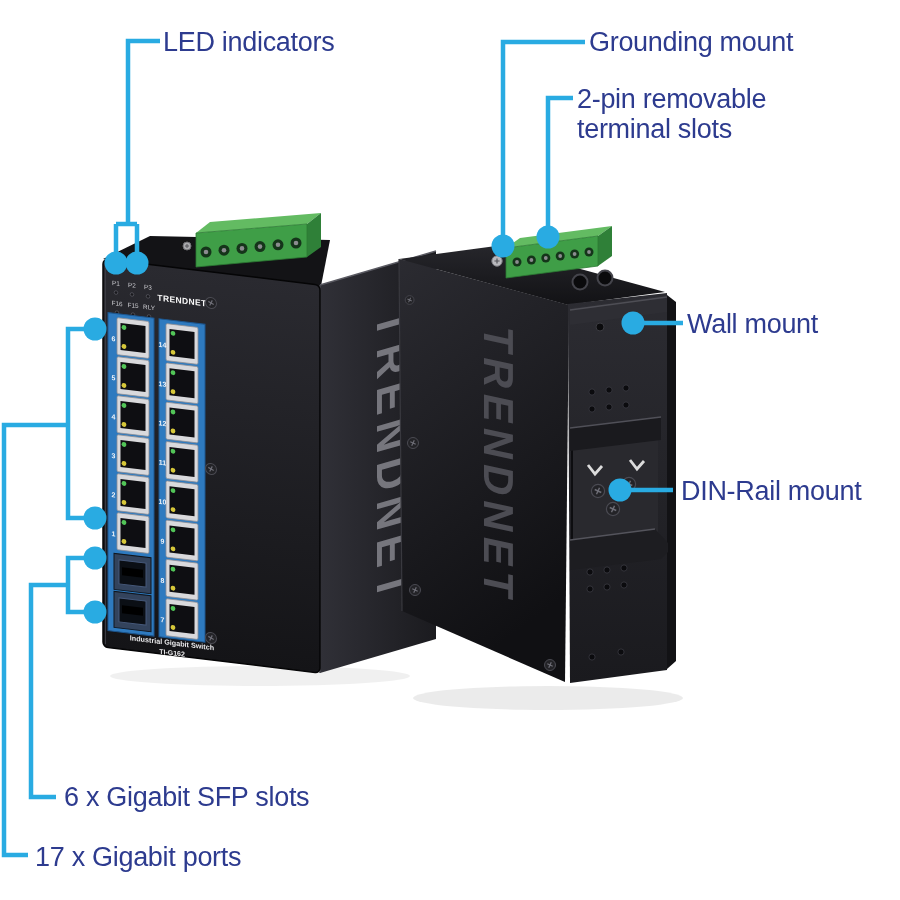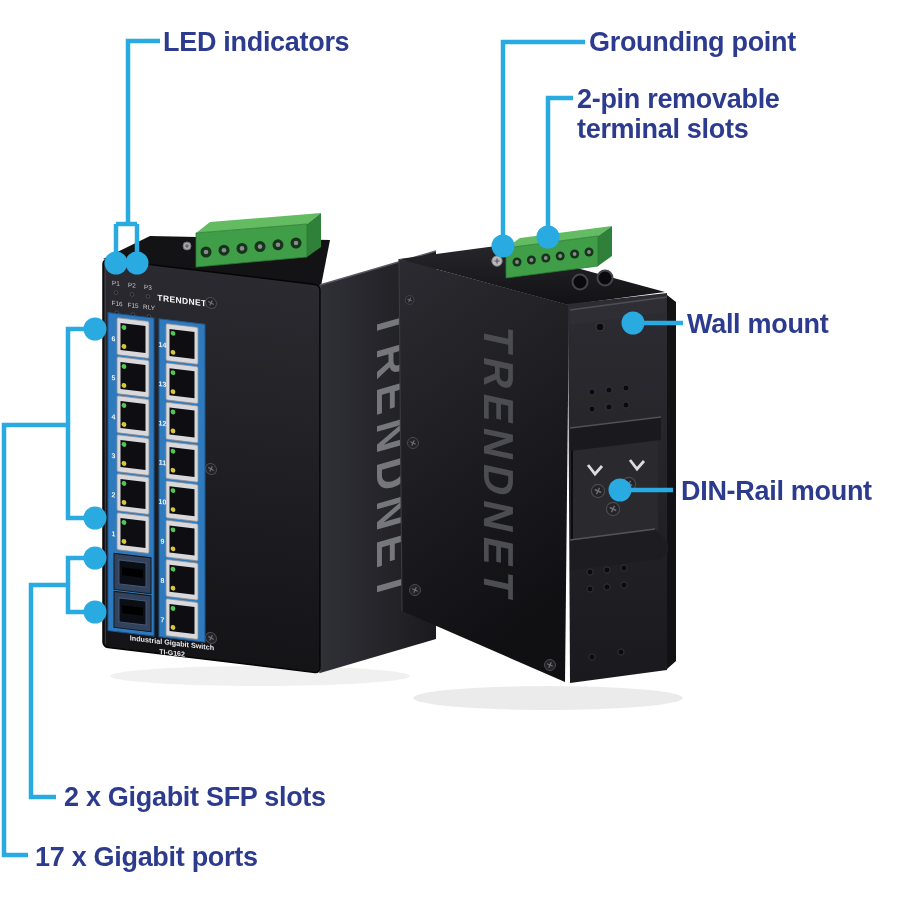--- a/index.html
+++ b/index.html
@@ -1,19 +1,19 @@
 <!DOCTYPE html>
 <html style="--accent: #29abe2; --navy: #2d3b8f; --strip-blue: #2e7abf; --terminal-green: #3f9e47;"><head>
 <meta charset="utf-8">
 <style>
   html,body{margin:0;padding:0;background:#fff;}
   #canvas{position:relative;width:900px;height:900px;background:#fff;overflow:hidden;
           font-family:"Liberation Sans", sans-serif;}
   #scene{position:absolute;left:0;top:0;}
-  .lbl{position:absolute;font-weight:700;font-size:27px;line-height:30px;
+  .lbl{position:absolute;font-weight:400;font-size:27px;line-height:30px;
        color:var(--navy,#2d3b8f);white-space:nowrap;letter-spacing:-0.3px;}
   .callout-line{stroke:var(--accent,#29abe2);stroke-width:4.5;fill:none;}
   .callout-dot{fill:var(--accent,#29abe2);}
   .strip{fill:var(--strip-blue,#2e7abf);stroke:#1c568f;stroke-width:1;}
   .tgreen{fill:var(--terminal-green,#3f9e47);}
   svg text{font-family:"Liberation Sans", sans-serif;}
 </style>
 </head>
 <body>
 
@@ -349,23 +349,23 @@
     <circle class="callout-dot" cx="95" cy="329" r="11.5"></circle>
     <circle class="callout-dot" cx="95" cy="518" r="11.5"></circle>
 
     <path class="callout-line" d="M95,558 H68 V612 H95 M68,585 H31 V797 H56"></path>
     <circle class="callout-dot" cx="95" cy="558" r="11.5"></circle>
     <circle class="callout-dot" cx="95" cy="612" r="11.5"></circle>
   </g>
 </svg>
 
 <div class="lbl" style="left:163px;top:27px">LED indicators</div>
-<div class="lbl" style="left:589px;top:27px">Grounding point</div>
+<div class="lbl" style="left:589px;top:27px">Grounding mount</div>
 <div class="lbl" style="left:577px;top:84px">
   <div>2-pin removable</div>
   <div>terminal slots</div>
 </div>
 <div class="lbl" style="left:681px;top:476px">DIN-Rail mount</div>
 <div class="lbl" style="left:687px;top:309px">Wall mount</div>
-<div class="lbl" style="left:64px;top:782px">2 x Gigabit SFP slots</div>
+<div class="lbl" style="left:64px;top:782px">6 x Gigabit SFP slots</div>
 <div class="lbl" style="left:35px;top:842px">17 x Gigabit ports</div>
 
 </div>
 
 </body></html>

